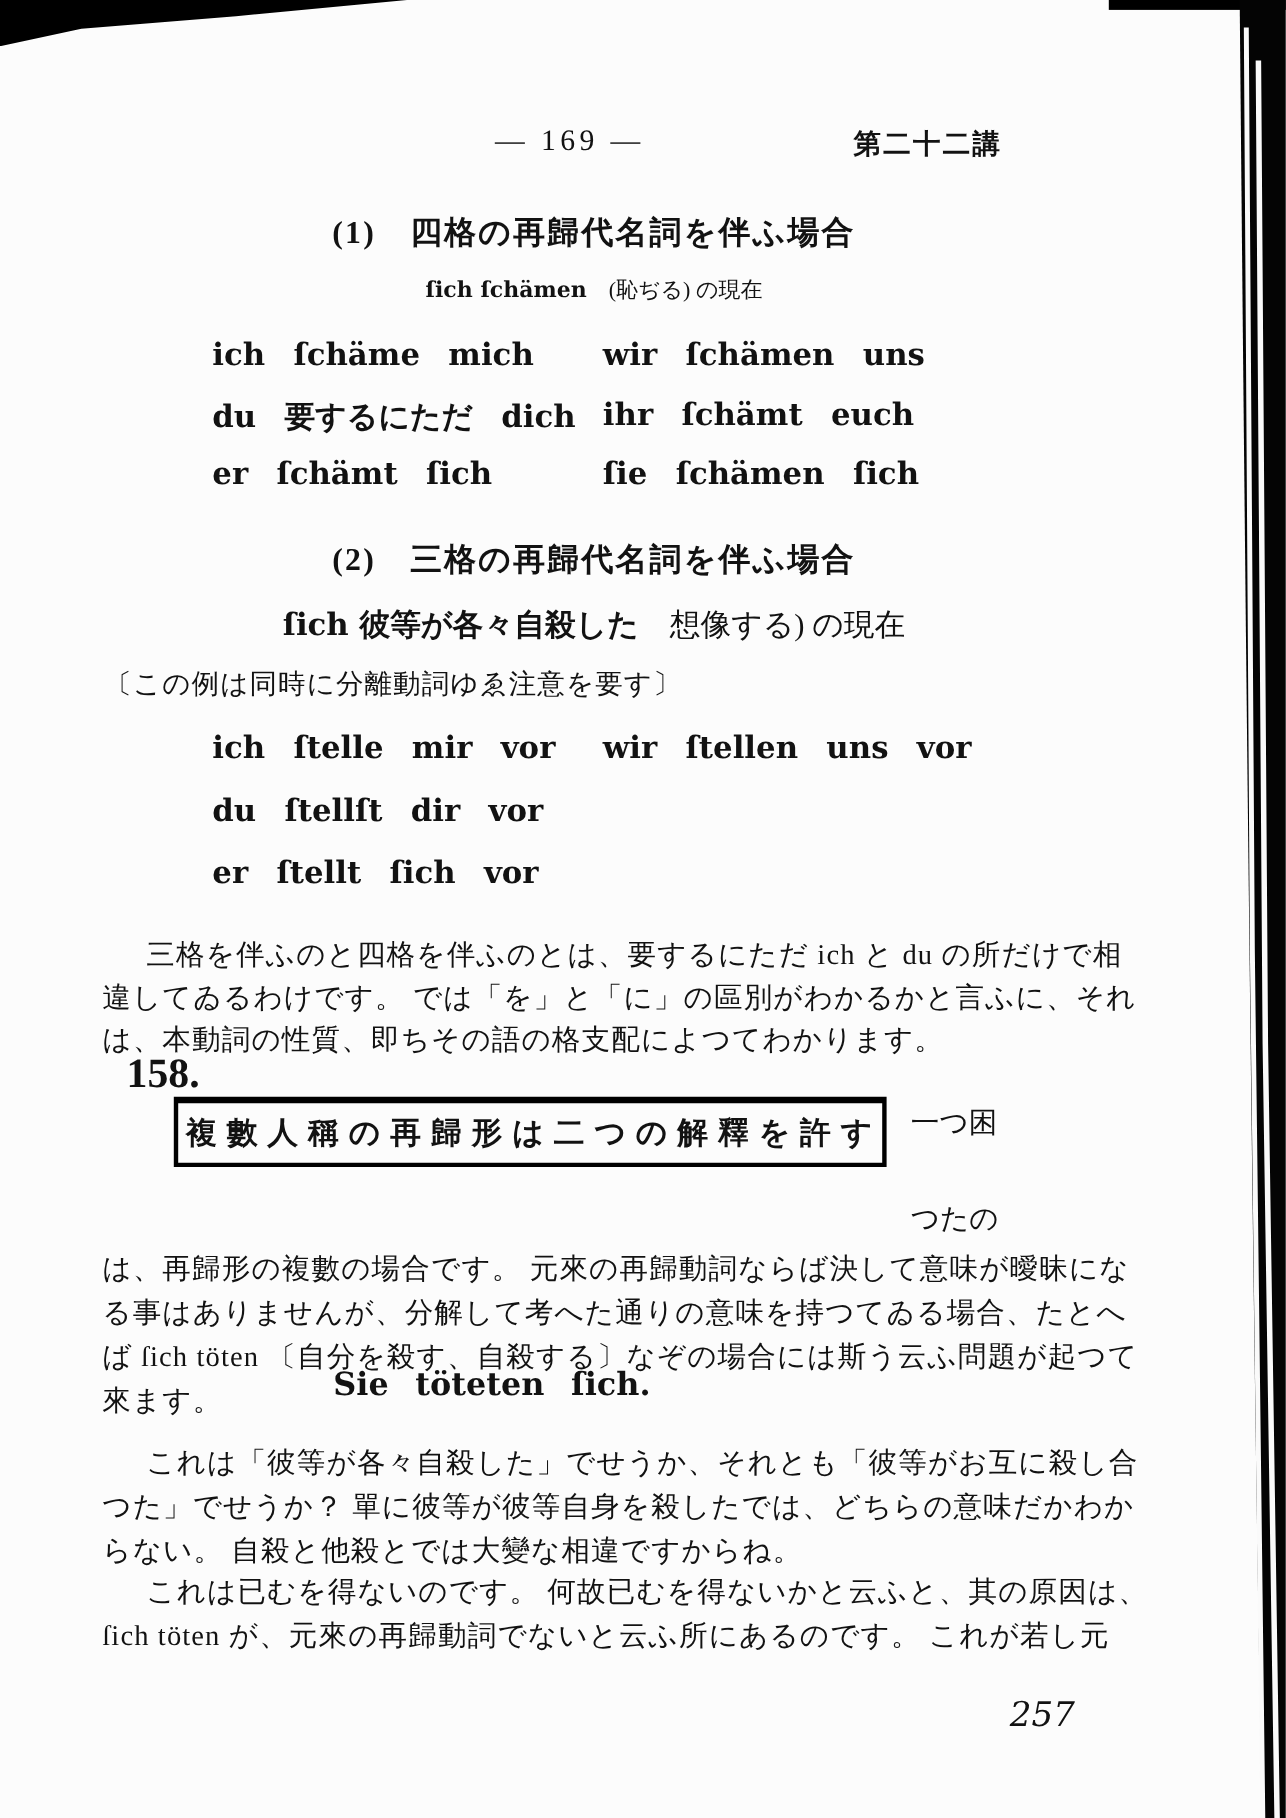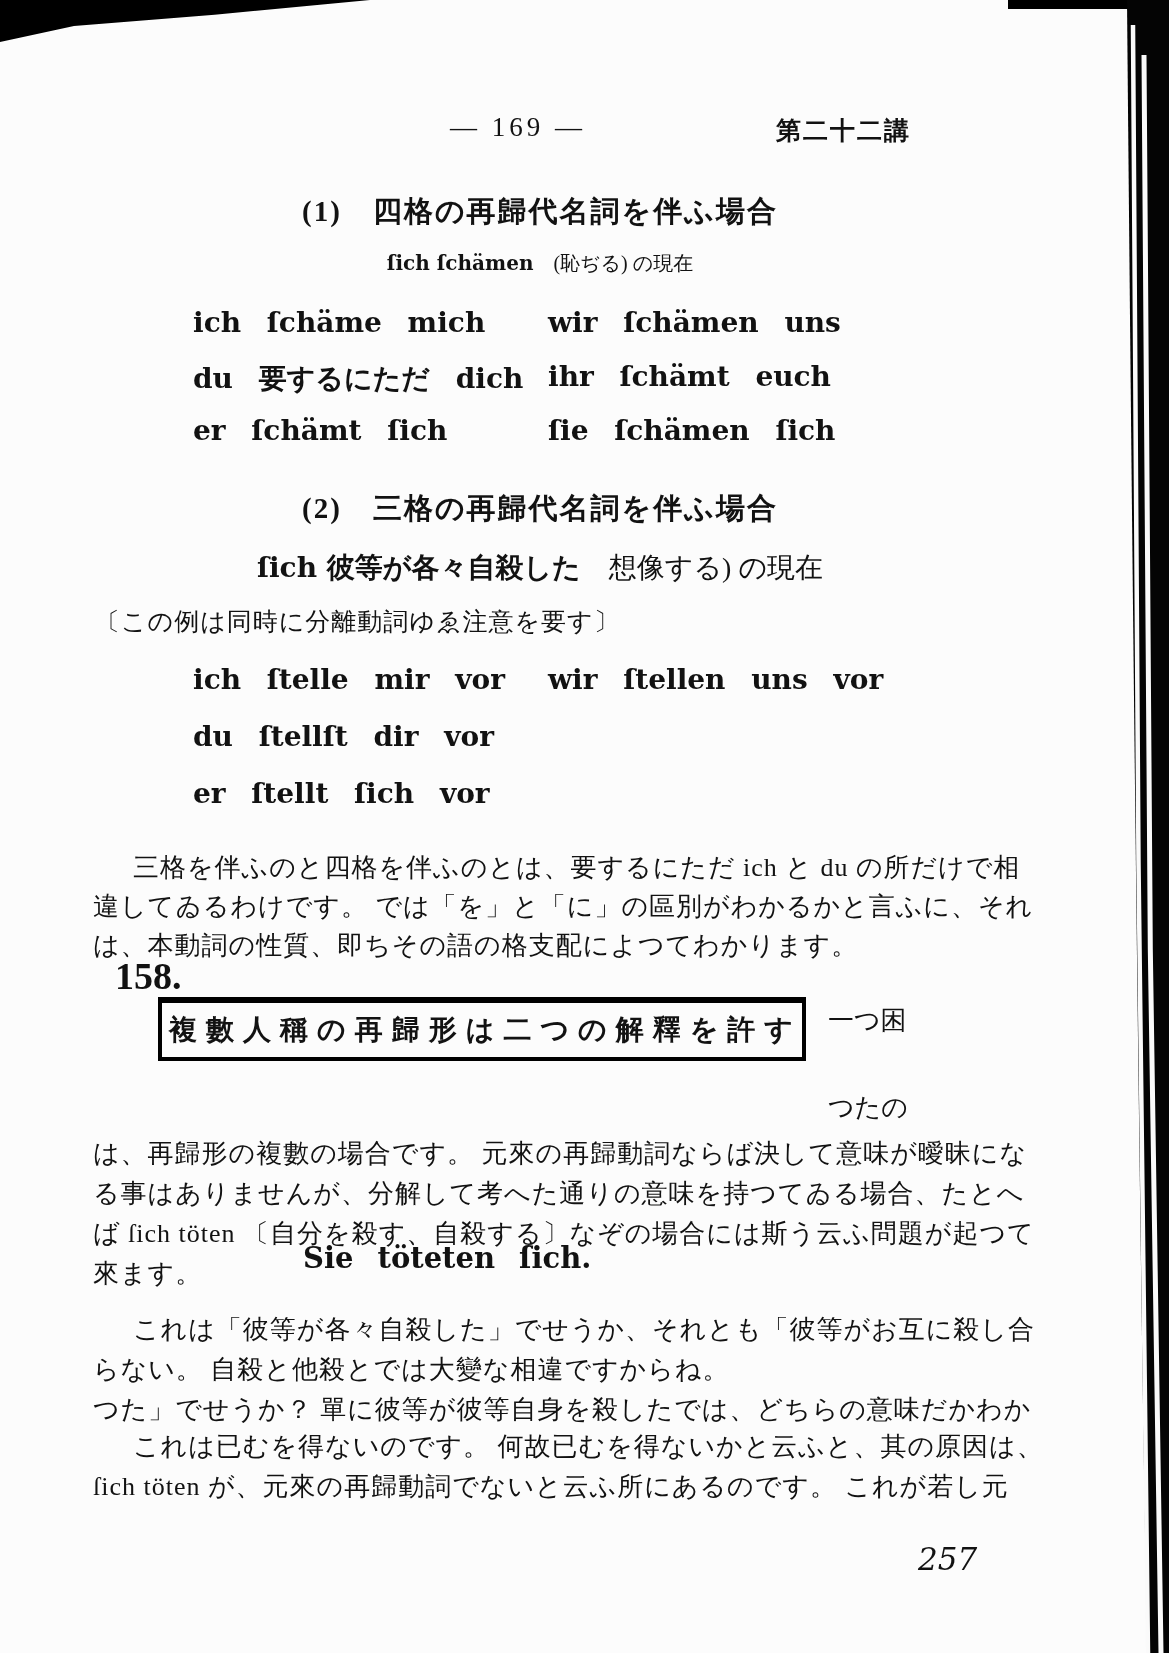--- a/index.html
+++ b/index.html
@@ -121,22 +121,22 @@
   <div class="line">は、再歸形の複數の場合です。 元來の再歸動詞ならば決して意味が曖昧にな</div>
   <div class="line">る事はありませんが、分解して考へた通りの意味を持つてゐる場合、たとへ</div>
   <div class="line">ば ſich töten 〔自分を殺す、自殺する〕なぞの場合には斯う云ふ問題が起つて</div>
   <div class="line">來ます。</div>
 </div>
 
 <div class="abs example de">Sie töteten ſich.</div>
 
 <div class="abs para p3 ja">
   <div class="line indent">これは「彼等が各々自殺した」でせうか、それとも「彼等がお互に殺し合</div>
+  <div class="line">つた」でせうか？ 單に彼等が彼等自身を殺したでは、どちらの意味だかわか</div>
   <div class="line">らない。 自殺と他殺とでは大變な相違ですからね。</div>
-  <div class="line">つた」でせうか？ 單に彼等が彼等自身を殺したでは、どちらの意味だかわか</div>
 </div>
 
 <div class="abs para p4 ja">
   <div class="line indent">これは已むを得ないのです。 何故已むを得ないかと云ふと、其の原因は、</div>
   <div class="line">ſich töten が、元來の再歸動詞でないと云ふ所にあるのです。 これが若し元</div>
 </div>
 
 <div class="abs pagenum">257</div>
 
 </body></html>

